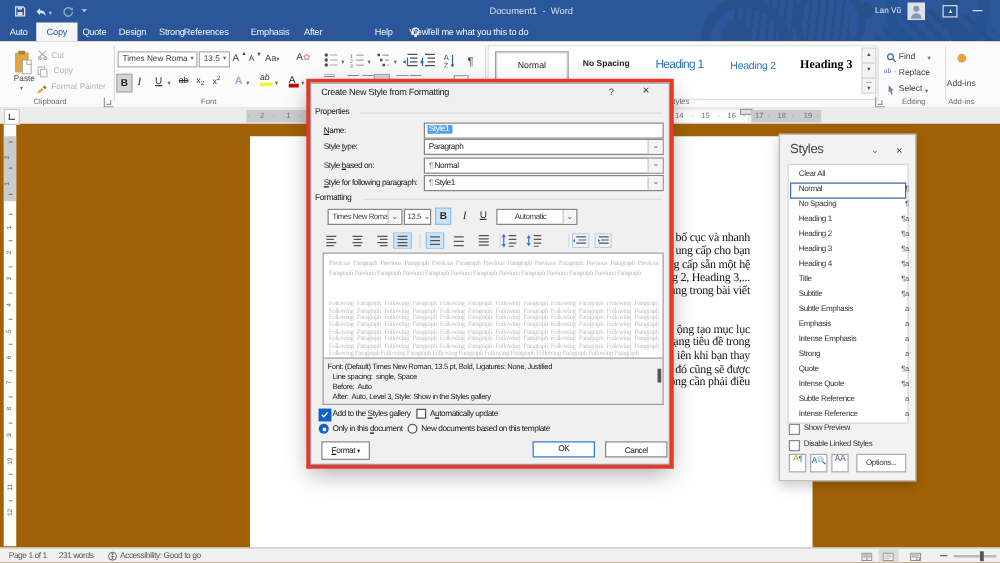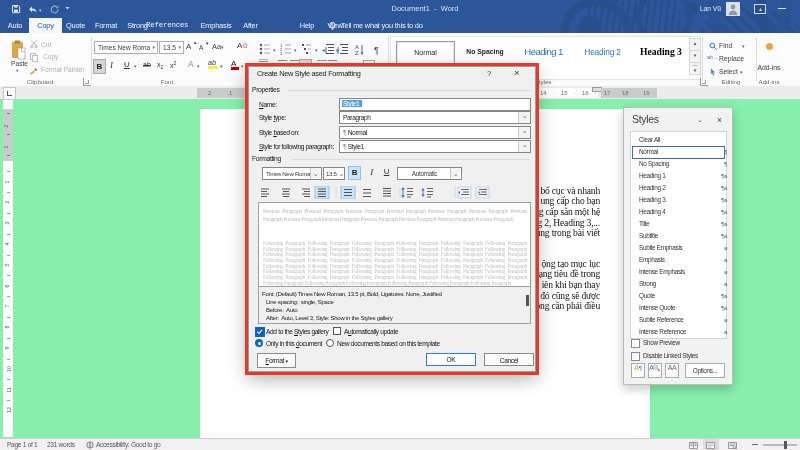--- a/index.html
+++ b/index.html
@@ -1,16 +1,16 @@
 <!DOCTYPE html>
 <html><head>
 <meta charset="utf-8">
 <style>
   html,body{margin:0;padding:0;}
-  #app{position:relative;width:800px;height:450px;overflow:hidden;background:#86efac;
+  #app{position:relative;width:800px;height:450px;overflow:hidden;background:#a16207;
        font-family:"Liberation Sans",sans-serif;-webkit-font-smoothing:antialiased;}
   .abs{position:absolute;}
   
   #titlebar{left:0;top:0;width:800px;height:33px;background:#2b579a;overflow:hidden;}
   .tb-pattern{pointer-events:none;}
   .qat{color:#e8edf5;font-size:9px;}
   #doctitle{left:300px;top:4px;width:250px;text-align:center;color:#d8e0ee;font-size:7.5px;}
   .tabs{top:18px;height:15px;color:#f0f4fa;font-size:7.4px;letter-spacing:-0.2px;}
   .tab{position:absolute;top:0;height:15px;line-height:15px;text-align:center;}
   #hometab{background:#f5f6f7;color:#2b579a;}
@@ -84,23 +84,23 @@
     </div>
     <div class="abs" style="left:754px;top:4px;width:10px;height:8px;border:1px solid #cdd7e6;">
       <div class="abs" style="left:3px;top:1.5px;font-size:5px;color:#cdd7e6;line-height:5px;">▲</div>
     </div>
     <div class="abs" style="left:778px;top:8px;width:8px;height:1.4px;background:#dbe2ee;"></div>
 
     <div class="abs tabs" style="left:0;width:800px;">
       <div class="tab" style="left:3px;width:24px;">Auto</div>
       <div class="tab" id="hometab" style="left:29px;width:33px;">Copy</div>
       <div class="tab" style="left:60px;width:31px;">Quote</div>
-      <div class="tab" style="left:90px;width:32px;">Format</div>
+      <div class="tab" style="left:90px;width:32px;">Design</div>
       <div class="tab" style="left:121px;width:33px;">Strong</div>
-      <div class="tab" style="left:146px;width:38px;font-family:Liberation Mono, monospace;">References</div>
+      <div class="tab" style="left:146px;width:38px;">References</div>
       <div class="tab" style="left:197px;width:38px;">Emphasis</div>
       <div class="tab" style="left:232px;width:37px;">After</div>
       <div class="tab" style="left:280px;width:30px;margin-left:40px;">View</div>
       <div class="tab" style="left:292px;width:30px;">Help</div>
       <svg class="abs" style="left:328px;top:3px" width="9" height="11" viewBox="0 0 9 11">
           <circle cx="4.5" cy="4" r="2.6" fill="none" stroke="#f0f4fa" stroke-width="1"></circle>
           <path d="M3.5 6.5h2v2h-2z" fill="#f0f4fa"></path>
         </svg>
       <div class="tab" style="left:341px;width:140px;text-align:left;white-space:nowrap;letter-spacing:-0.2px;">Tell me what you this to do</div>
     </div>
@@ -385,21 +385,21 @@
     <div class="abs" style="left:24px;top:255px;width:12px;height:13px;background:#fdfdfd;border:1px solid #ababab;text-align:center;">
       <span style="font-size:7px;color:#3a6ea5;">A</span><span style="font-size:6px;color:#888;">🔍</span>
     </div>
     <div class="abs" style="left:41px;top:255px;width:12px;height:13px;background:#fdfdfd;border:1px solid #ababab;text-align:center;">
       <span style="font-size:7px;color:#3a6ea5;">A</span><span style="font-size:7px;color:#7a5ba5;">A</span>
     </div>
     <div class="abs" style="left:61px;top:255px;width:38px;height:13px;background:#fdfdfd;border:1px solid #ababab;text-align:center;line-height:13px;">Options...</div>
   </div>
   <div id="dialog" class="abs">
     <div class="abs" style="left:0;top:0;width:288px;height:306px;border:1px solid #9b9b9b;box-sizing:border-box;"></div>
-    <div class="abs" style="left:9px;top:2.5px;font-size:7.3px;color:#1a1a1a;letter-spacing:-0.25px;">Create New Style ased Formatting</div>
+    <div class="abs" style="left:9px;top:2.5px;font-size:7.3px;color:#1a1a1a;letter-spacing:-0.25px;">Create New Style from Formatting</div>
     <div class="abs" style="left:239px;top:3px;font-size:7.5px;color:#333;">?</div>
     <div class="abs" style="left:266px;top:1px;font-size:9.5px;color:#333;">×</div>
     <div class="abs" style="left:4px;top:20px;font-size:6.8px;color:#1a1a1a;">Properties</div>
     <div class="abs" style="left:40px;top:24px;width:242px;height:1px;background:#dcdcdc;"></div>
     <div class="dlg-lbl" style="top:35px;"><u>N</u>ame:</div>
     <div class="fld" style="top:32px;">
         <span style="position:absolute;left:2px;top:1px;background:#55a0e4;color:#fff;padding:0 3px 0 1px;">Style1</span>
       </div>
     <div class="dlg-lbl" style="top:48px;">Style <u>t</u>ype:</div>
     <div class="fld" style="top:45px;">

